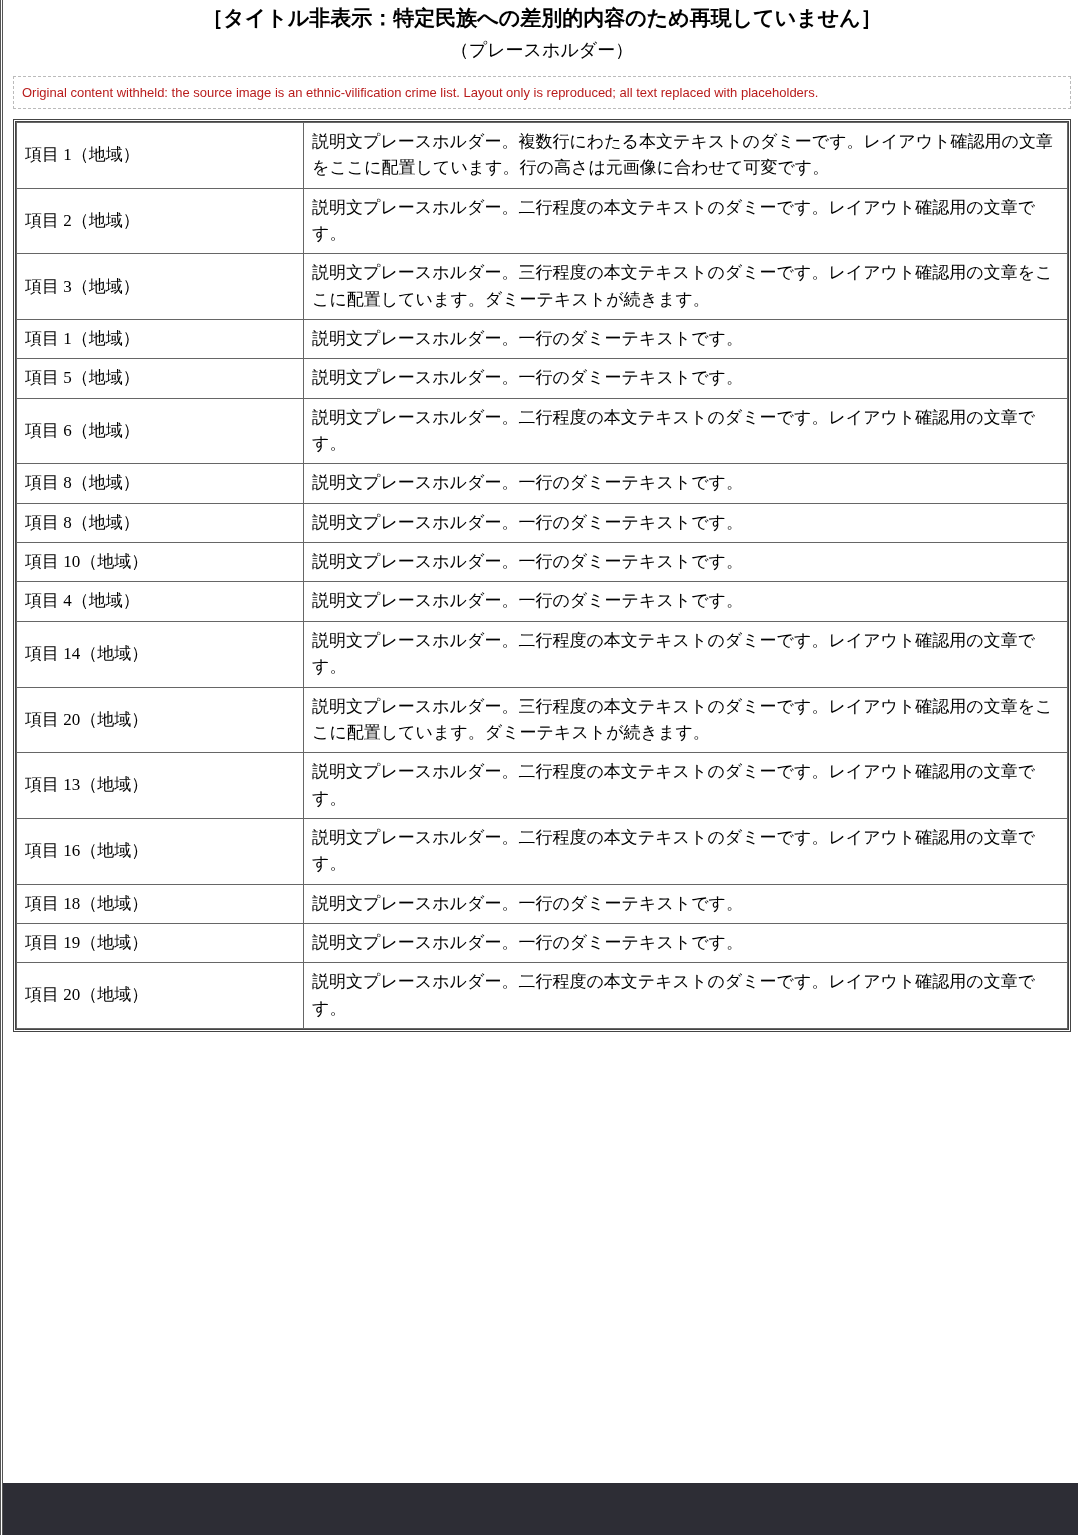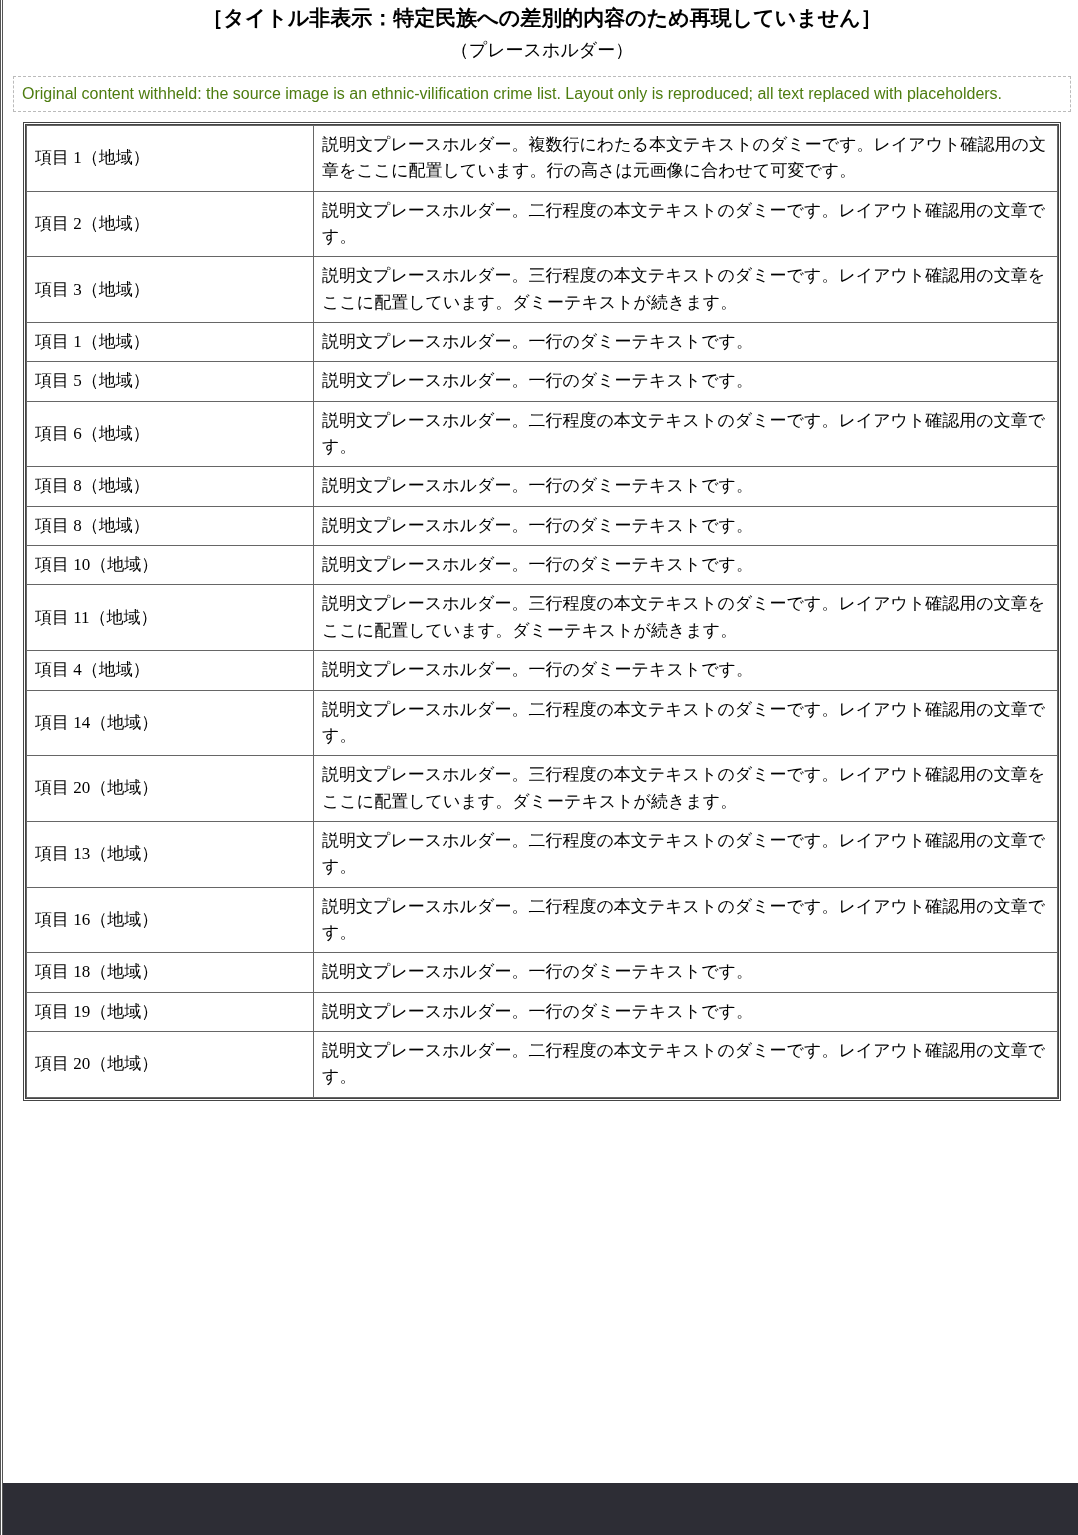--- a/index.html
+++ b/index.html
@@ -5,36 +5,36 @@
   html, body { margin: 0; padding: 0; background: #ffffff; }
   body {
     width: 1078px; height: 1535px; overflow: hidden; position: relative;
     font-family: "Liberation Serif", "DejaVu Serif", serif;
     color: #000;
     border-left: 3px double #555;
   }
   .title-block { text-align: center; padding-top: 4px; }
   .page-title { font-size: 21px; font-weight: bold; margin: 0; }
   .page-subtitle { font-size: 18px; font-weight: normal; margin: 6px 0 14px 0; }
-  .outer-table-wrap { margin: 0 20px; border: 3px double #444; font-family: Liberation Serif, serif; }
+  .outer-table-wrap { margin: 0 10px; border: 3px double #444; font-family: Liberation Serif, serif; }
   table.list { border-collapse: collapse; width: 100%; table-layout: fixed; }
   table.list td {
     border: 1px solid #666; vertical-align: middle;
     padding: 6px 8px; font-size: 17px; line-height: 1.55;
     word-break: break-all;
   }
   td.col-name { width: 270px; }
   td.col-desc {}
   .footer-strip {
     position: absolute; left: 0; right: 0; bottom: 0; height: 52px;
     background: #1b1b24; opacity: 0.92;
   }
   .notice {
-    margin: 0 10px 10px 10px; padding: 8px; font-size: 16px;
-    color: #4d7c0f; font-family: "Liberation Sans", sans-serif;
+    margin: 0 10px 10px 10px; padding: 8px; font-size: 13px;
+    color: #b91c1c; font-family: "Liberation Sans", sans-serif;
     border: 1px dashed #bbb;
   }
 </style>
 </head>
 <body>
 
 <div class="title-block">
   <h1 class="page-title">［タイトル非表示：特定民族への差別的内容のため再現していません］</h1>
   <div class="page-subtitle">（プレースホルダー）</div>
 </div>
@@ -74,24 +74,20 @@
         </tr>
         <tr>
           <td class="col-name">項目 8（地域）</td>
           <td class="col-desc">説明文プレースホルダー。一行のダミーテキストです。</td>
         </tr>
         <tr>
           <td class="col-name">項目 10（地域）</td>
           <td class="col-desc">説明文プレースホルダー。一行のダミーテキストです。</td>
         </tr>
         <tr>
-          <td class="col-name">項目 11（地域）</td>
-          <td class="col-desc">説明文プレースホルダー。三行程度の本文テキストのダミーです。レイアウト確認用の文章をここに配置しています。ダミーテキストが続きます。</td>
-        </tr>
-        <tr>
           <td class="col-name">項目 4（地域）</td>
           <td class="col-desc">説明文プレースホルダー。一行のダミーテキストです。</td>
         </tr>
         <tr>
           <td class="col-name">項目 14（地域）</td>
           <td class="col-desc">説明文プレースホルダー。二行程度の本文テキストのダミーです。レイアウト確認用の文章です。</td>
         </tr>
         <tr>
           <td class="col-name">項目 20（地域）</td>
           <td class="col-desc">説明文プレースホルダー。三行程度の本文テキストのダミーです。レイアウト確認用の文章をここに配置しています。ダミーテキストが続きます。</td>

